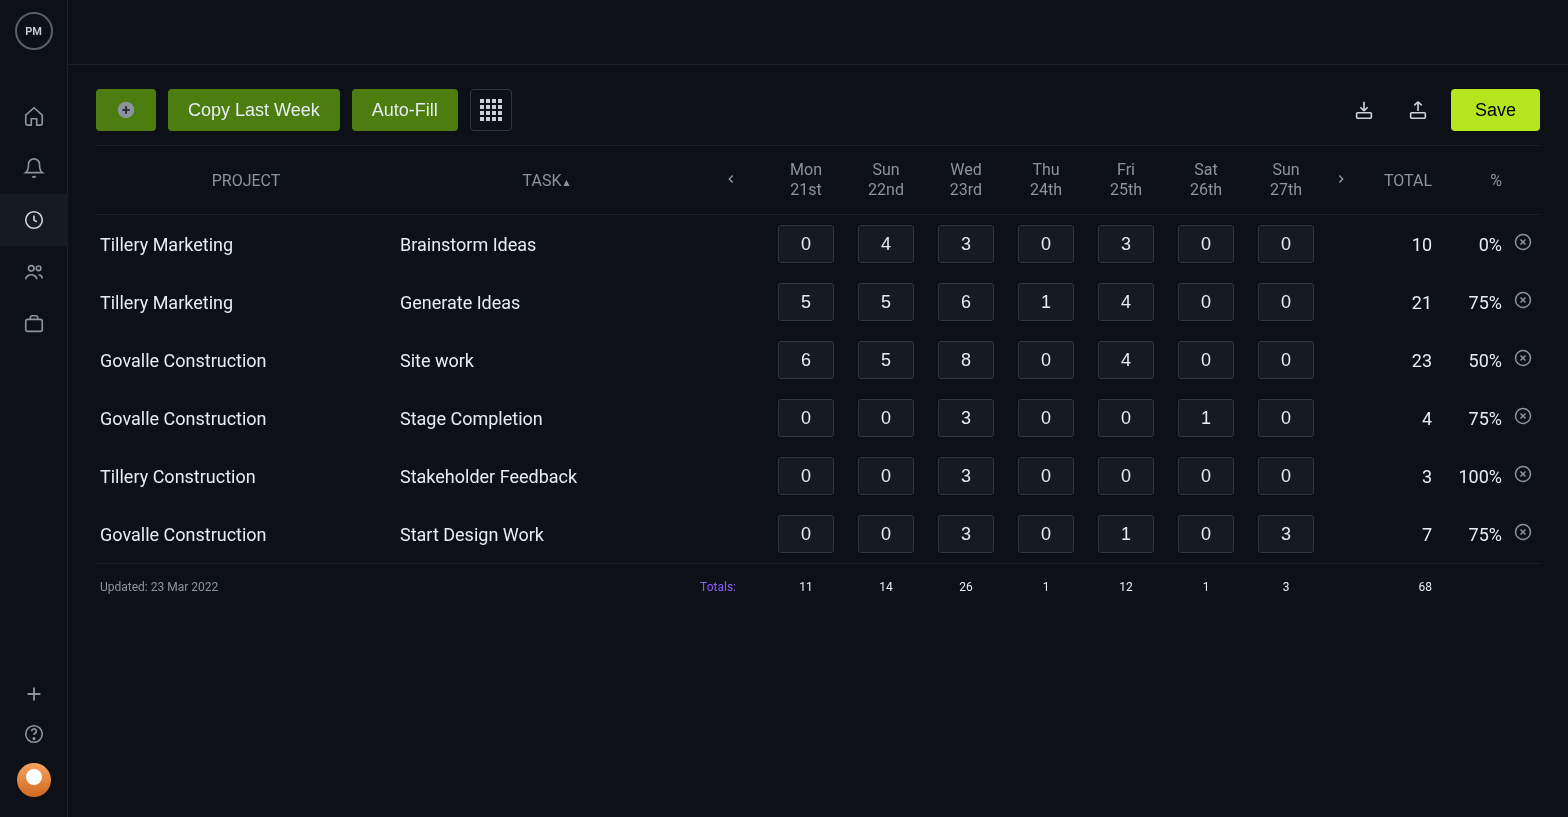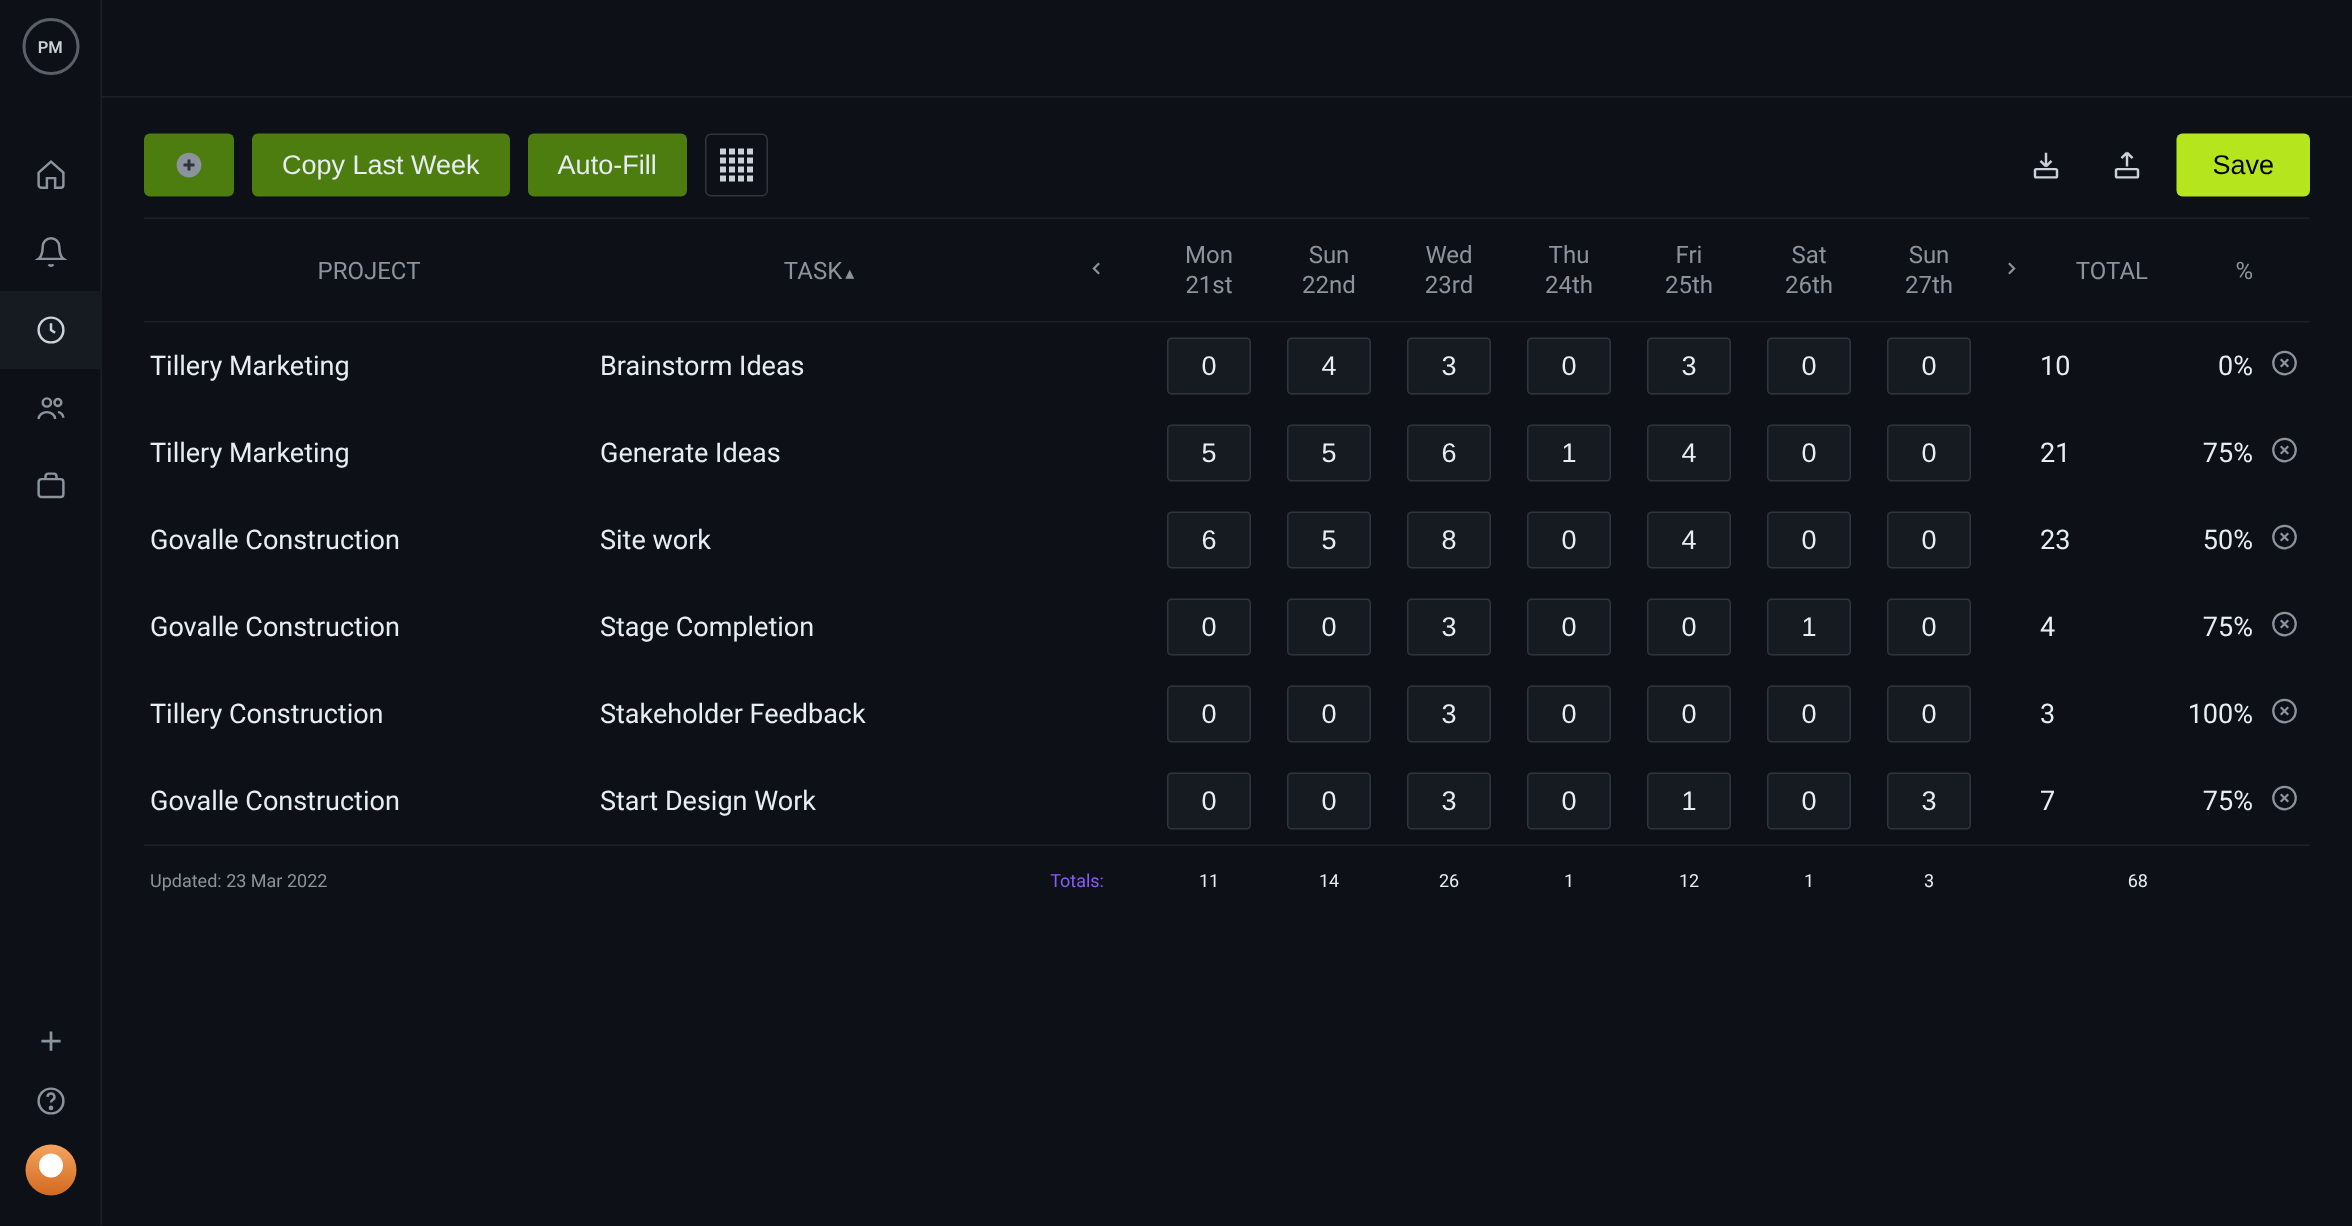--- a/index.html
+++ b/index.html
@@ -145,21 +145,21 @@
   tbody td.nav-col { width:30px; }
   tbody td.hour-cell { text-align:center; width:80px; }
   .hour-input {
     width:56px; height:38px;
     background:#161b22;
     border:1px solid #30363d;
     color:#e6edf3; font-size:18px;
     text-align:center;
     border-radius:3px;
   }
-  tbody td.total-col { text-align:left; width:80px; }
+  tbody td.total-col { text-align:right; width:80px; }
   tbody td.pct-col { text-align:right; width:70px; }
   tbody td.del-col { width:34px; text-align:center; }
   .del-icon { width:20px; height:20px; color:#8b949e; cursor:pointer; }
   .sort-arrow { font-size:12px; margin-left:2px; }
   tfoot td {
     border-top:1px solid #1c2128;
     padding:16px 4px;
     font-size:12px;
     color:#8b949e;
   }

